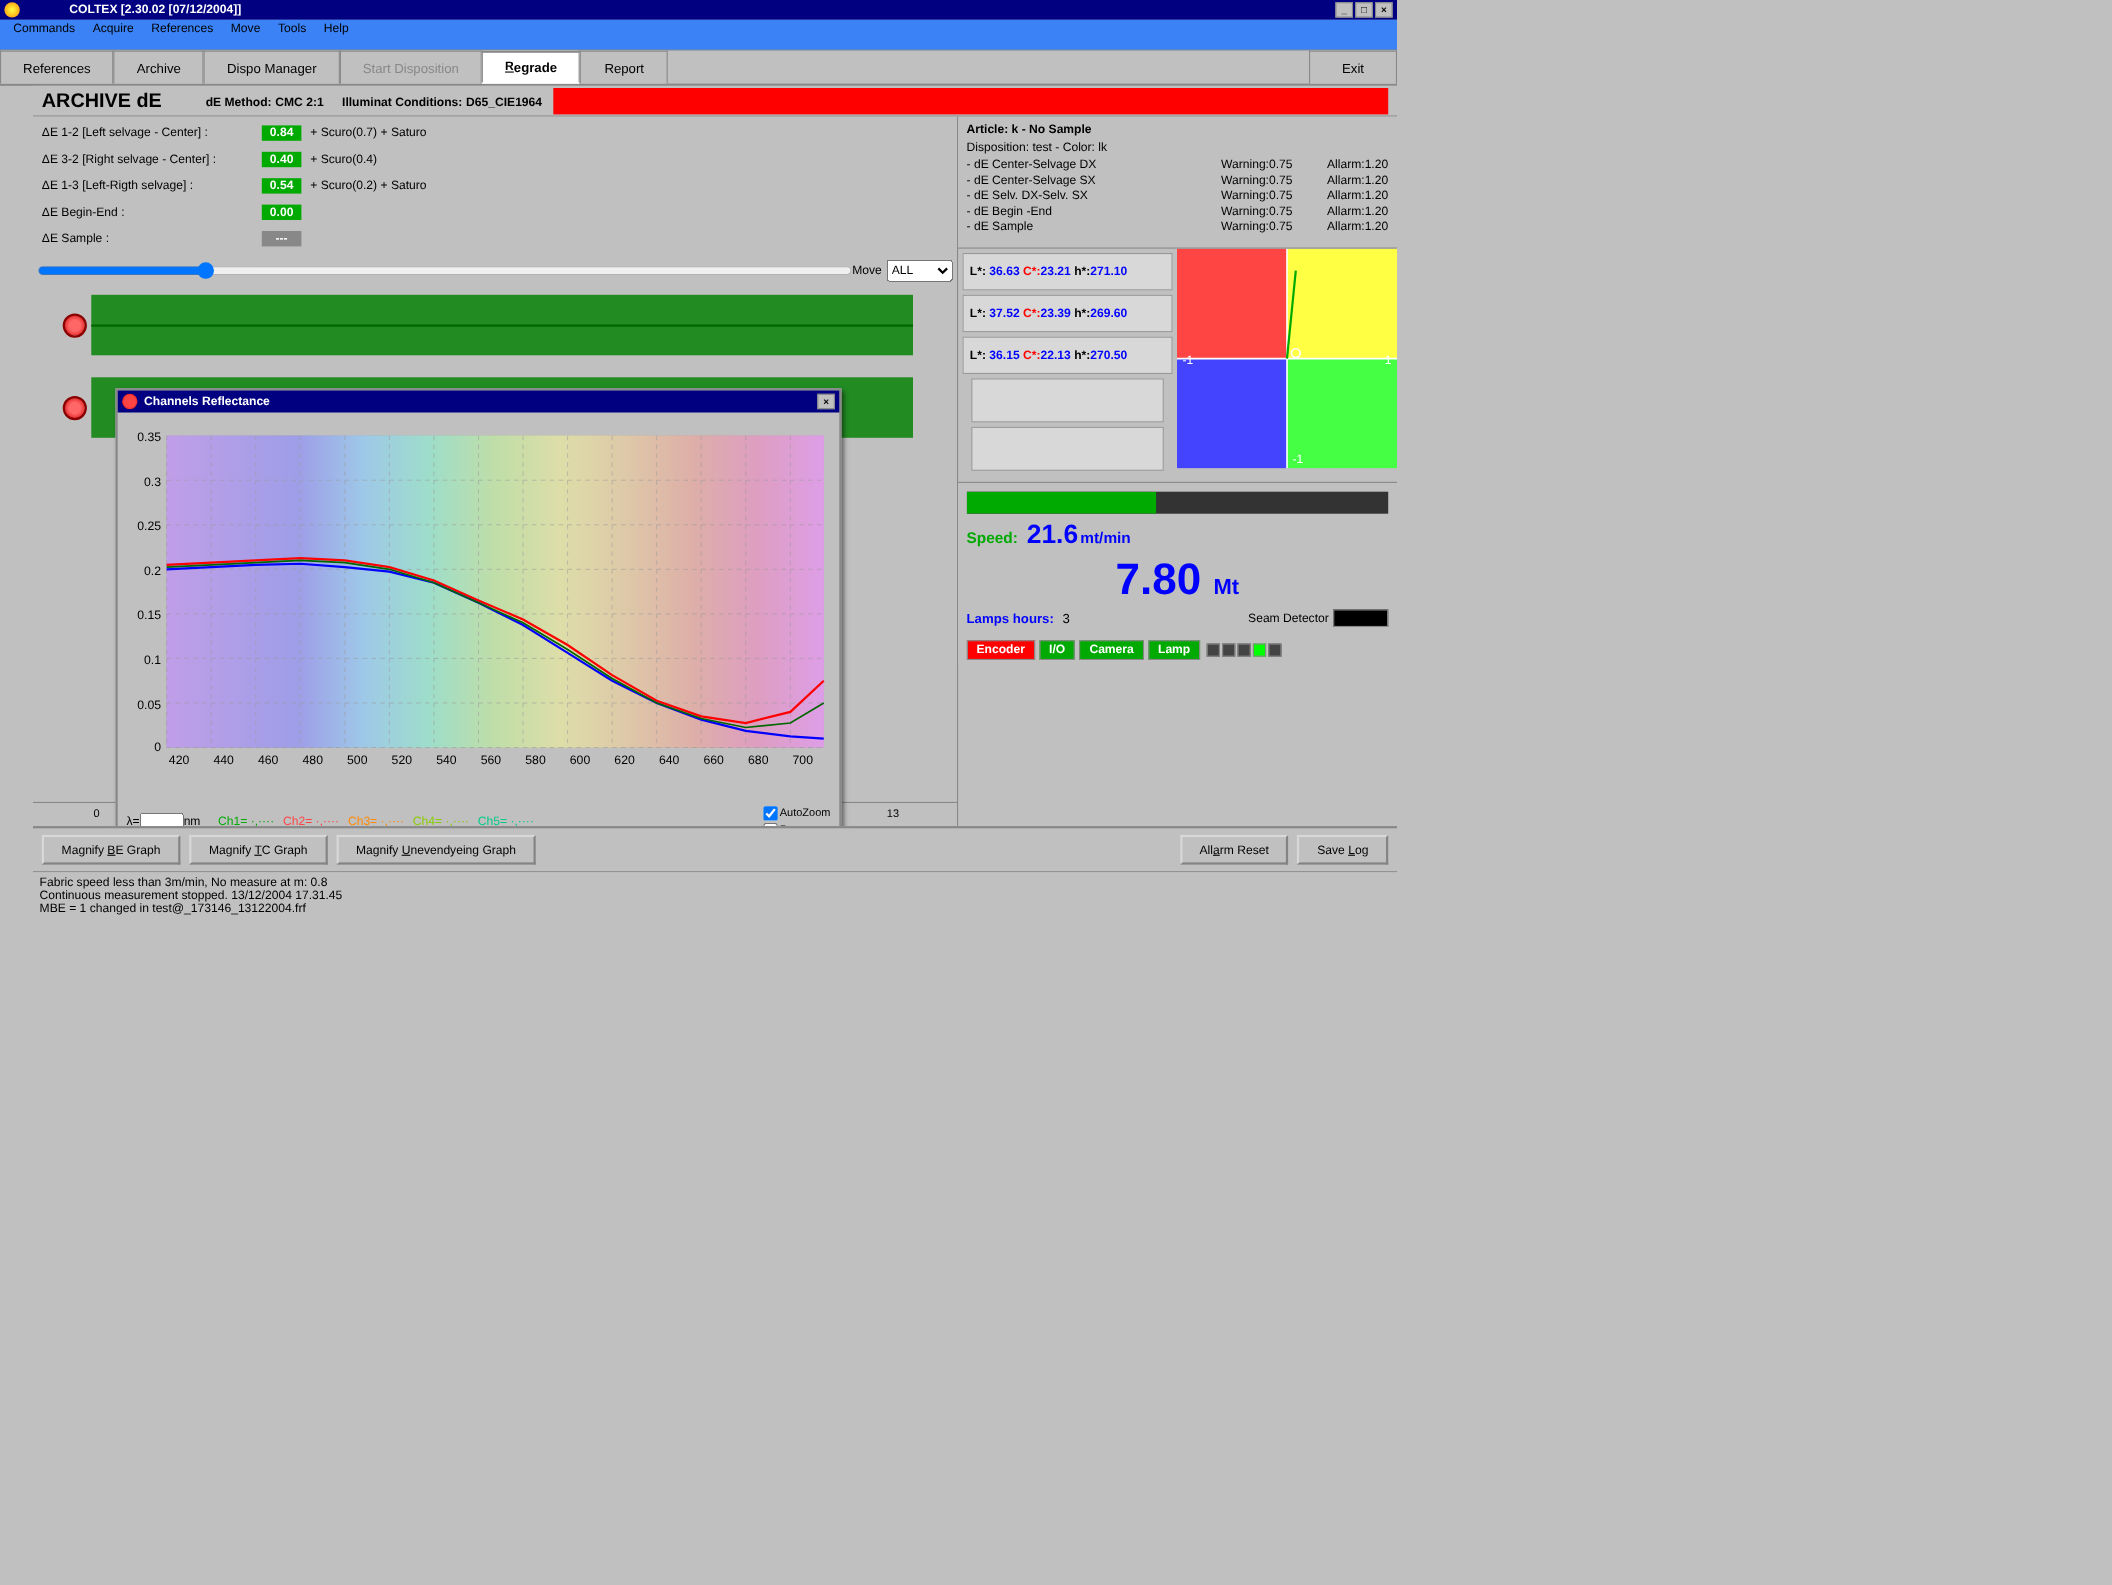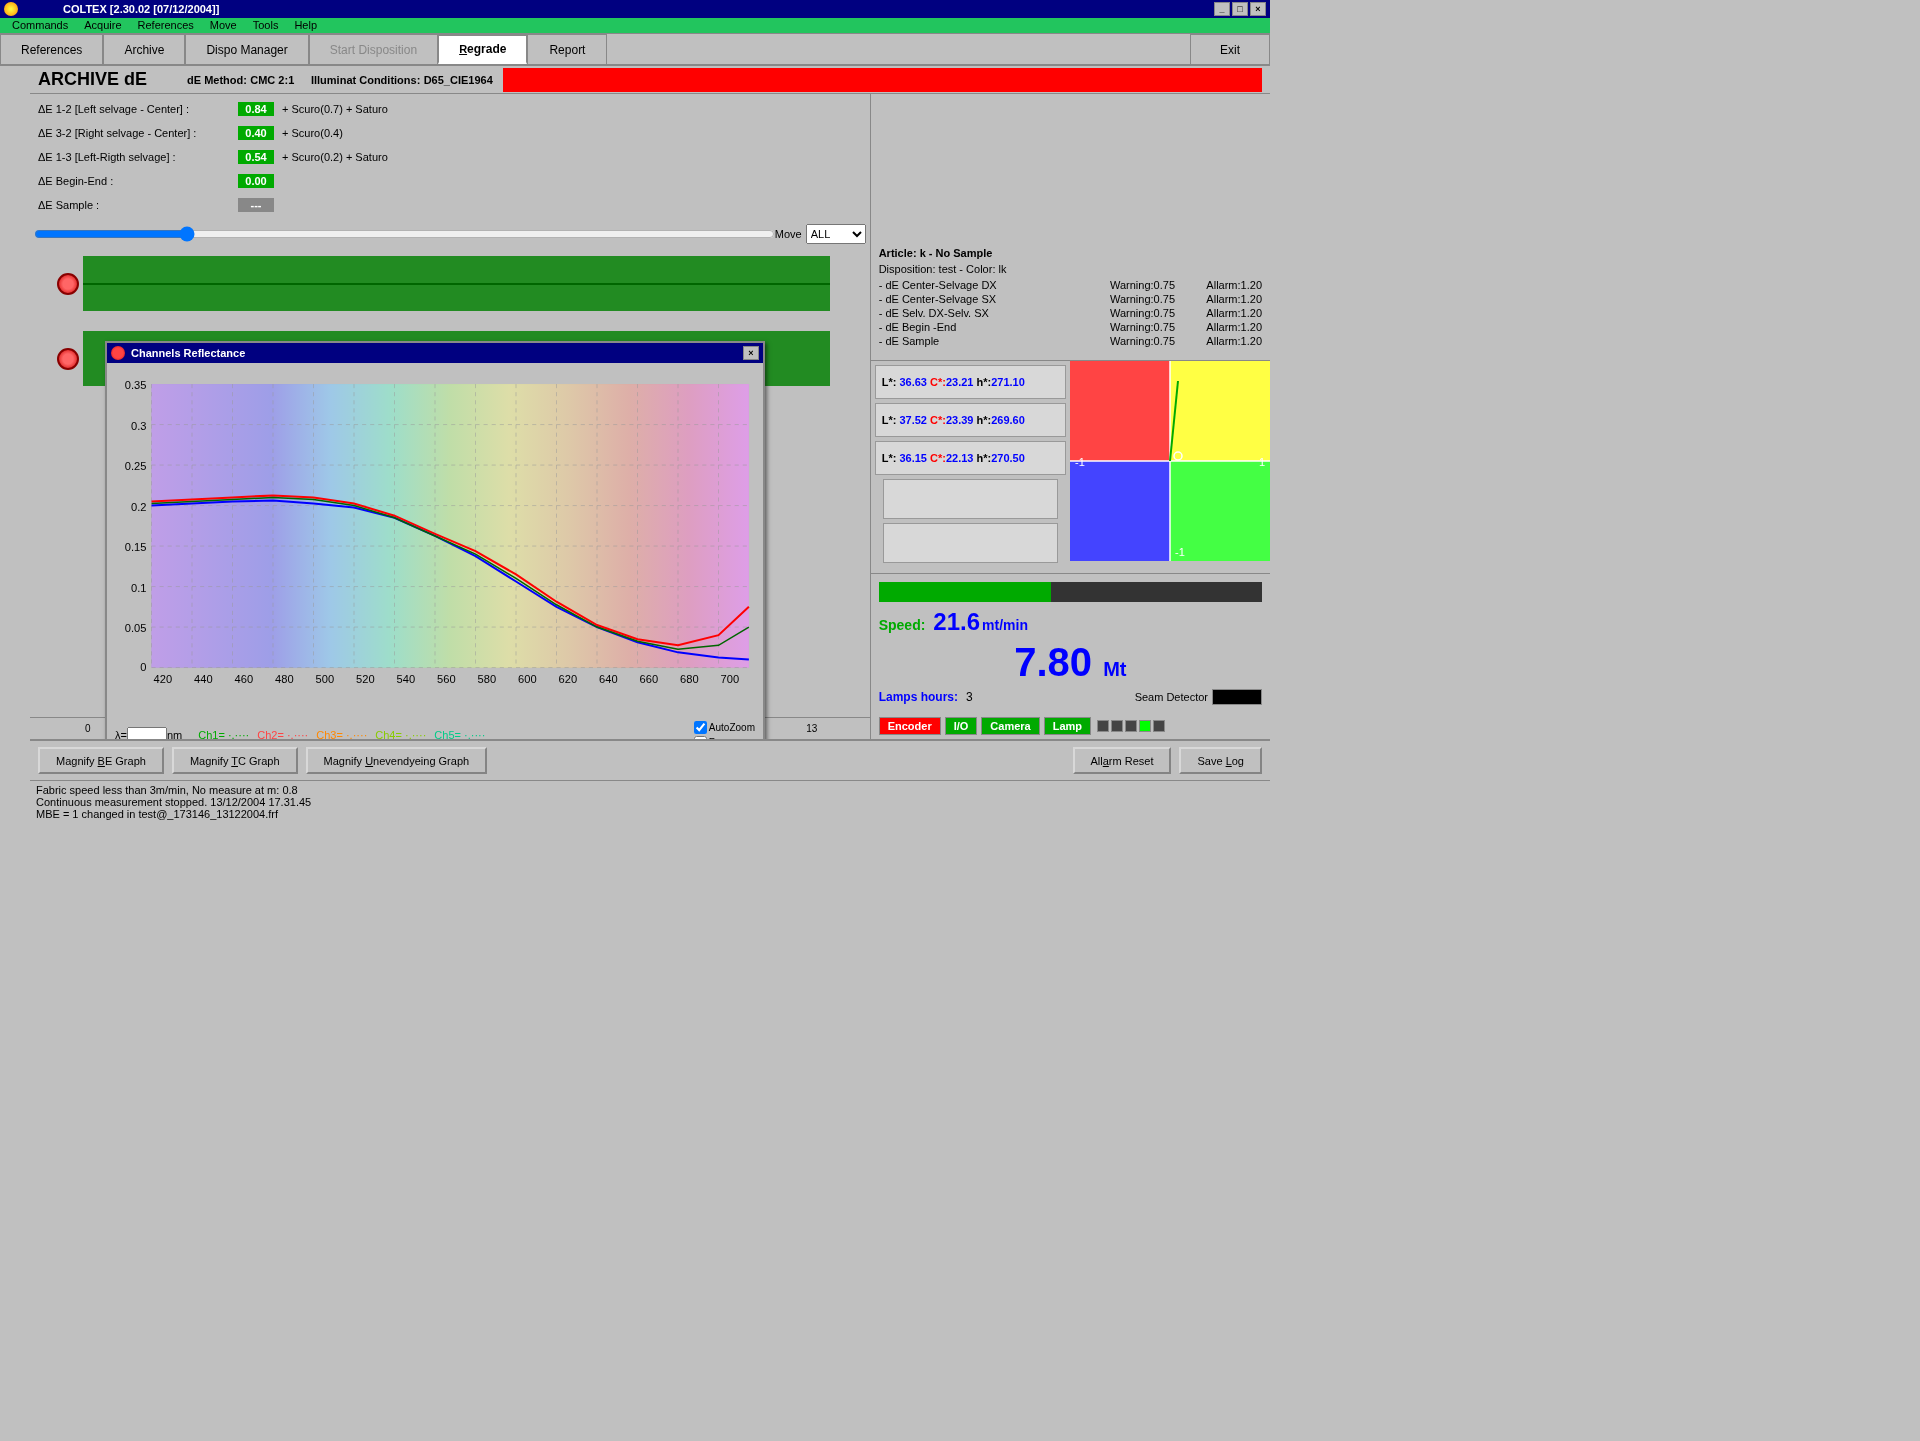--- a/index.html
+++ b/index.html
@@ -27,24 +27,24 @@
       display: flex;
       align-items: center;
       justify-content: center;
       font-size: 9px;
       border: 1px solid #888;
       cursor: pointer;
     }
 
     
     #menubar {
-      background: #22c55e;
-      height: 16px;
-      display: flex;
-      align-items: flex-end;
+      background: #3b82f6;
+      height: 28px;
+      display: flex;
+      align-items: flex-start;
       padding: 0 4px;
       border-bottom: 1px solid #888;
     }
     #menubar span {
       padding: 2px 8px;
       cursor: pointer;
     }
 
     
     #tabbar {
@@ -247,21 +247,20 @@
       font-size: 10px;
     }
 
     
     #right-panel {
       width: 410px;
       display: flex;
       flex-direction: column;
       background: #c0c0c0;
       border-left: 1px solid #888;
-      justify-content: flex-end;
     }
 
     
     #article-info {
       padding: 6px 8px;
       background: #c0c0c0;
       font-size: 11px;
       border-bottom: 1px solid #888;
       min-height: 120px;
     }

